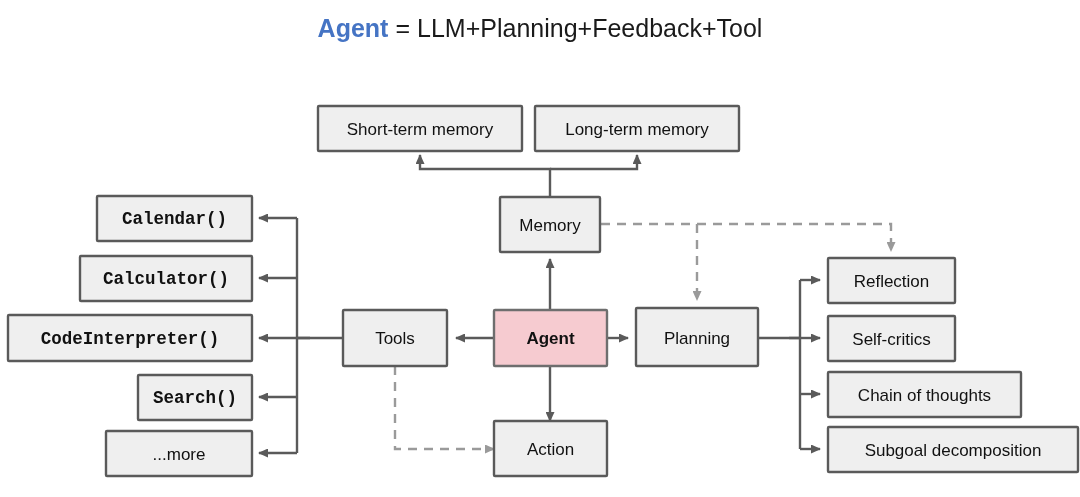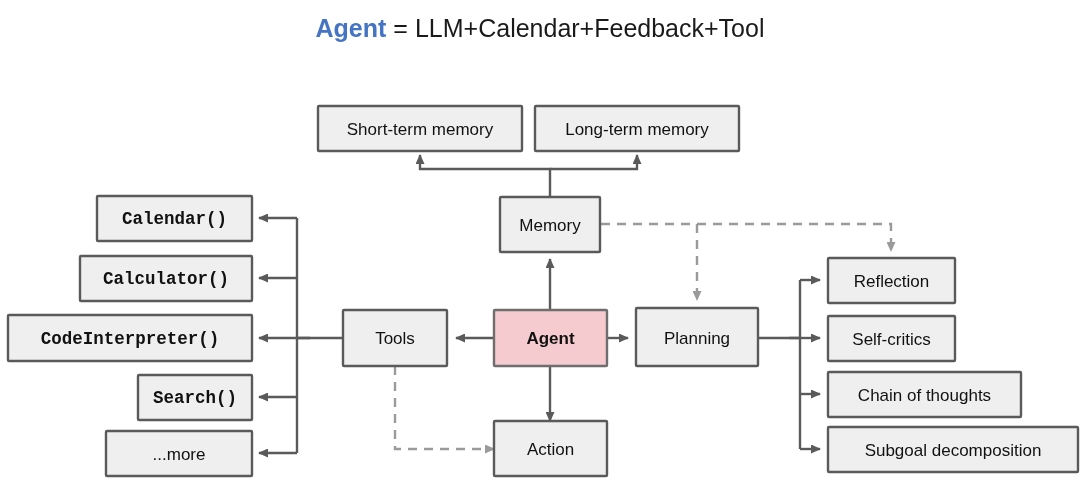--- a/index.html
+++ b/index.html
@@ -76,21 +76,21 @@
   .edge.dashed {
     stroke: #9A9A9A;
     stroke-width: 2.4;
     stroke-dasharray: 9 7;
   }
 </style>
 </head>
 <body>
 
 <div id="title">
-  <span class="agent-word">Agent</span><span class="eq">=</span><span class="rest">LLM+Calendar+Feedback+Tool</span>
+  <span class="agent-word">Agent</span><span class="eq">=</span><span class="rest">LLM+Planning+Feedback+Tool</span>
 </div>
 
 <svg id="diagram" width="1080" height="497" viewBox="0 0 1080 497">
   <defs>
     <marker id="arrowSolid" markerWidth="10" markerHeight="9" refX="9" refY="4.5" orient="auto" markerUnits="userSpaceOnUse">
       <path d="M0,0 L10,4.5 L0,9 z" fill="#5A5A5A"></path>
     </marker>
     <marker id="arrowDashed" markerWidth="10" markerHeight="9" refX="9" refY="4.5" orient="auto" markerUnits="userSpaceOnUse">
       <path d="M0,0 L10,4.5 L0,9 z" fill="#9A9A9A"></path>
     </marker>

